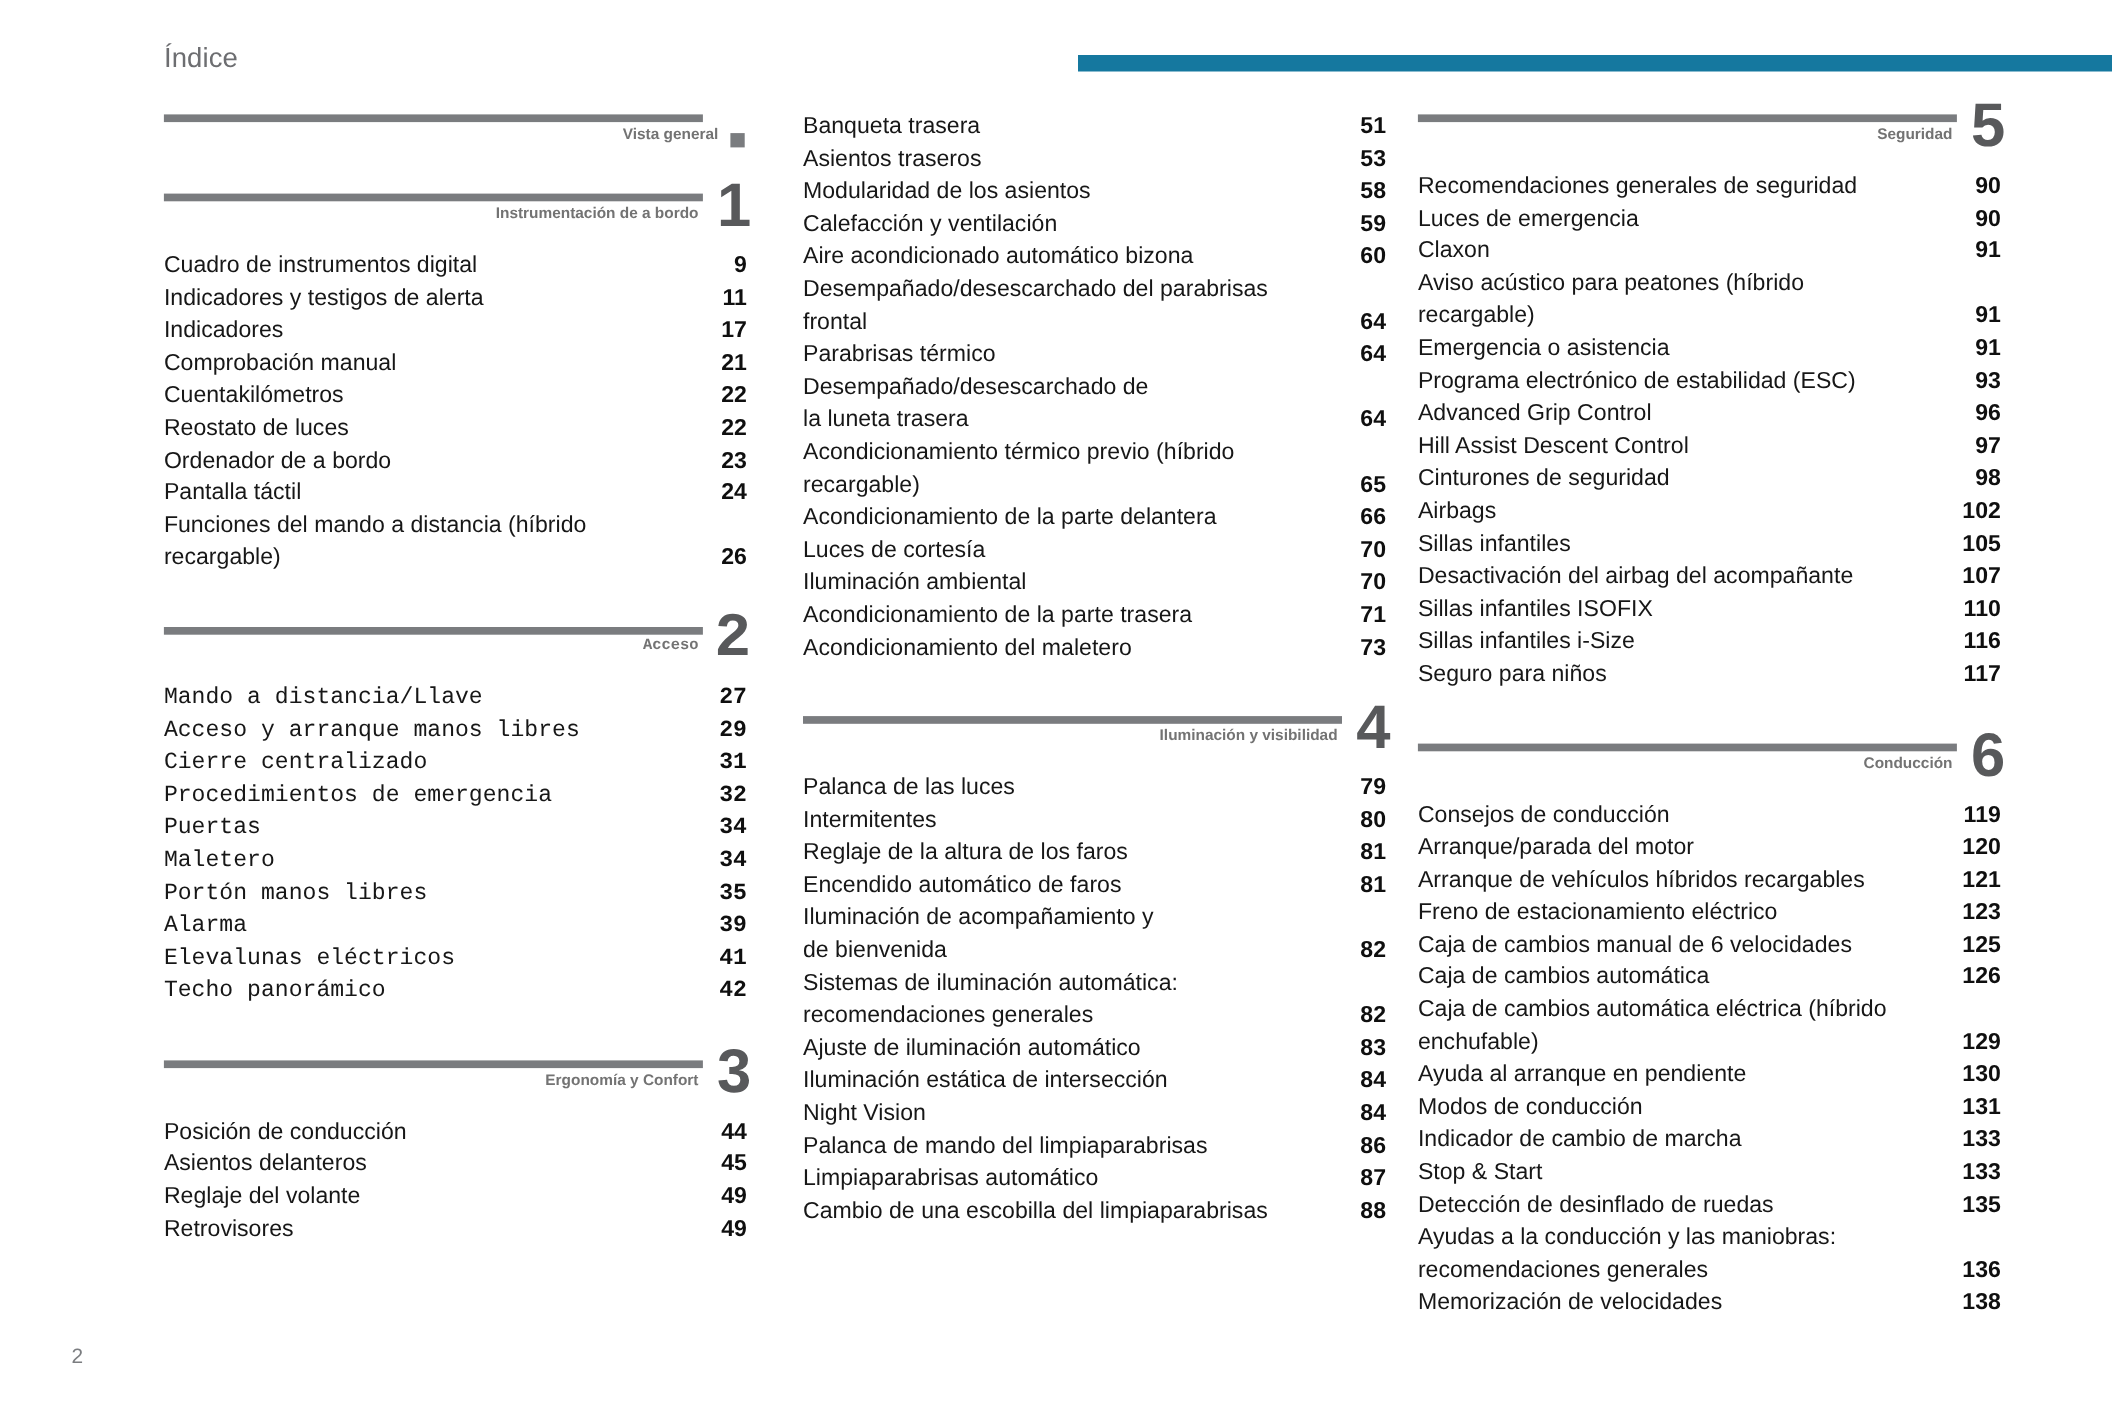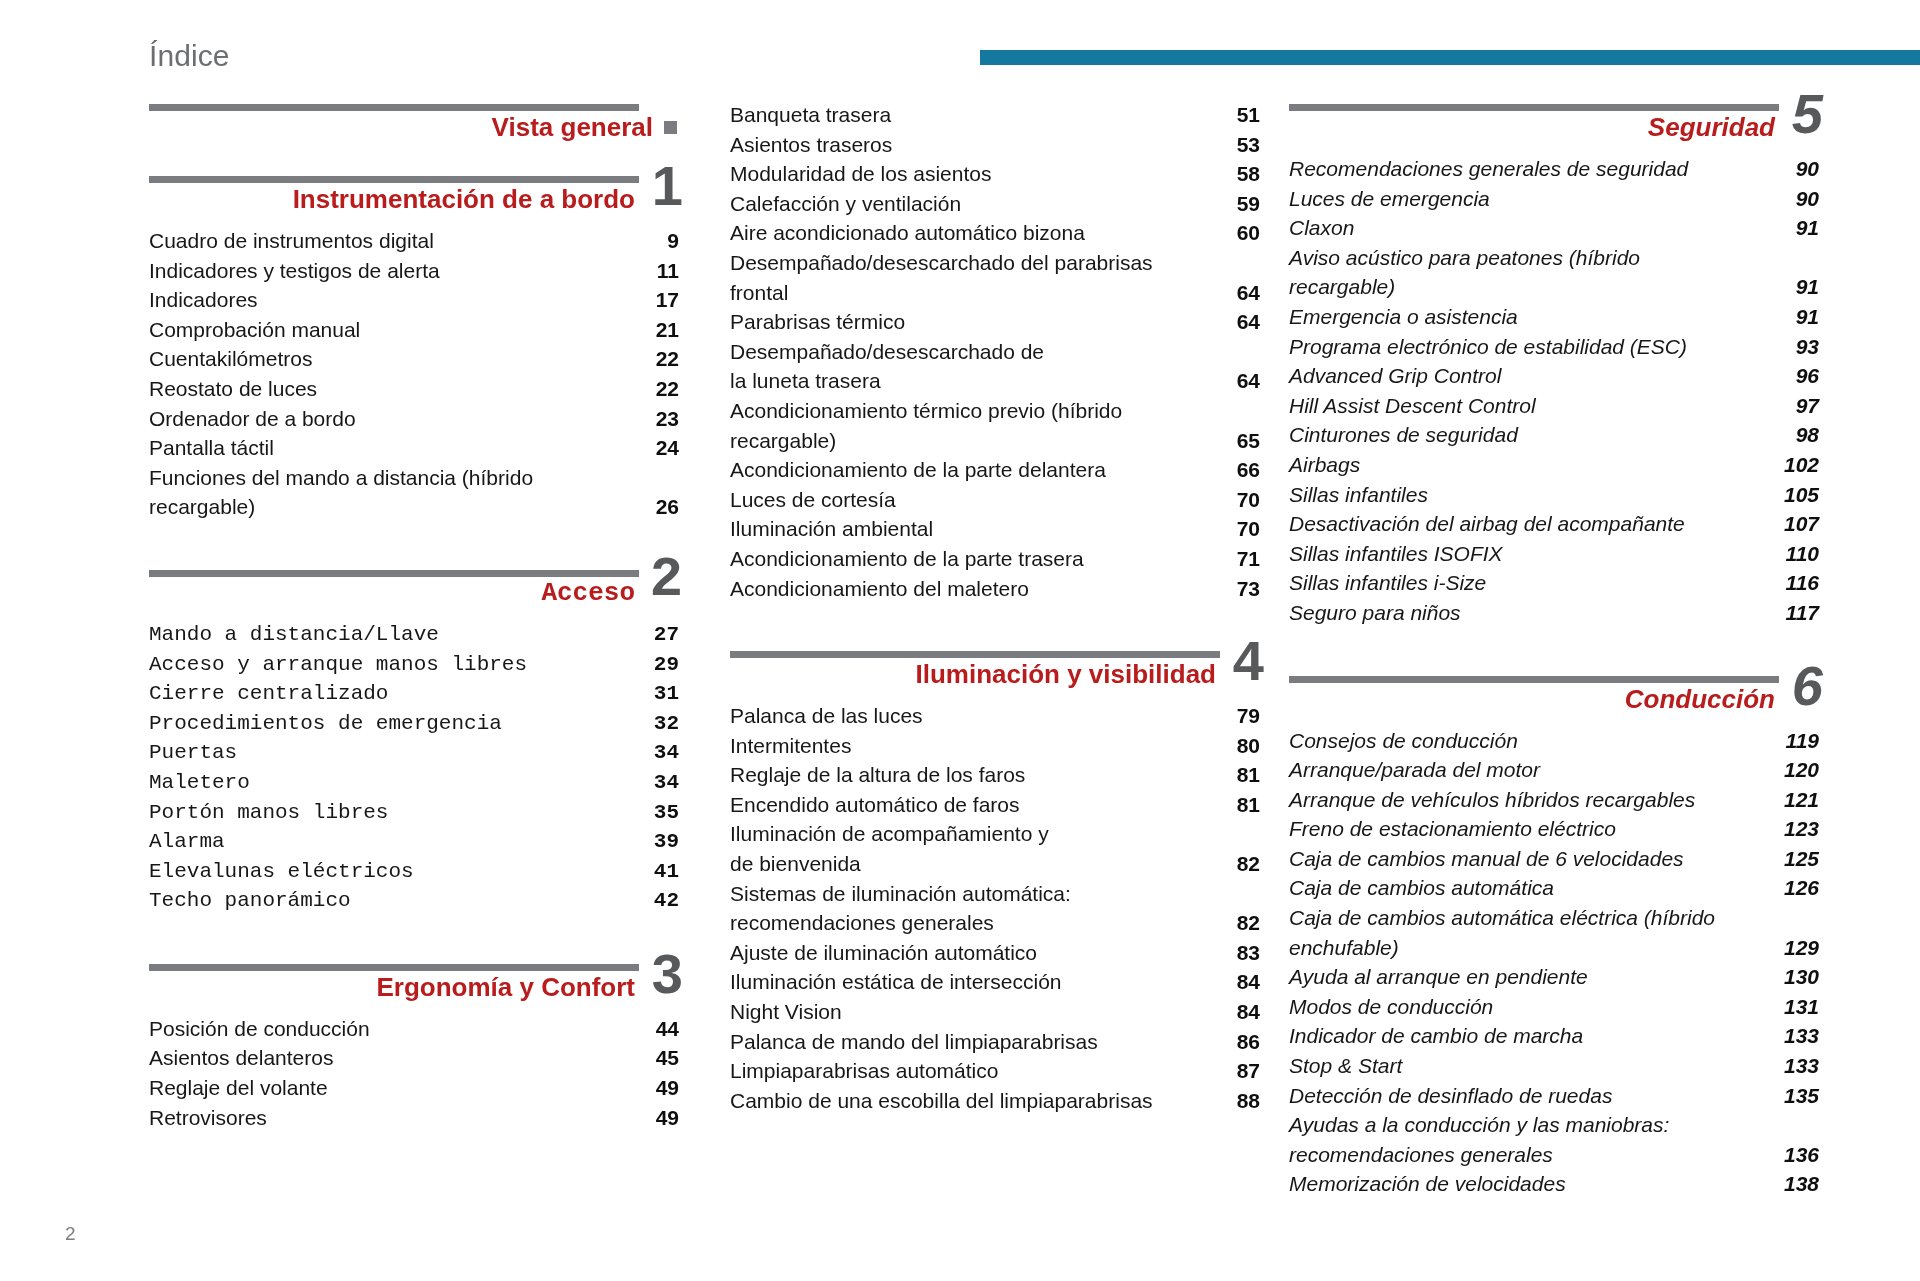--- a/index.html
+++ b/index.html
@@ -14,21 +14,21 @@
     font-family: "Liberation Sans", sans-serif;
     overflow: hidden;
     -webkit-font-smoothing: antialiased;
   }
 
   
   .page-title {
     position: absolute;
     left: 149px;
     top: 41px;
-    font-size: 30px;
+    font-size: 25px;
     color: #6d6e71;
     letter-spacing: .1px;
     line-height: 1;
   }
   .header-rule {
     position: absolute;
     left: 980px;
     top: 50px;
     width: 940px;
     height: 15px;
@@ -74,23 +74,23 @@
     top: 4px;
     height: 7px;
     background: #7a7c7f;
   }
   .sec-rule.short { width: 490px; }
 
   .sec-title {
     position: absolute;
     right: 0;
     top: 14px;
-    font-size: 26px;
+    font-size: 14px;
     font-weight: bold;
-    color: #b91c1c;
+    color: #737373;
     line-height: 1;
     white-space: nowrap;
   }
   .sec-title.with-num { right: 44px; }
   .sec-title.with-sq  { right: 26px; }
 
   .sec-num {
     position: absolute;
     right: -3px;
     top: -14px;
@@ -240,21 +240,21 @@
             <div class="entry"><span class="label">recomendaciones generales</span><span class="page">82</span></div>
             <div class="entry"><span class="label">Ajuste de iluminación automático</span><span class="page">83</span></div>
             <div class="entry"><span class="label">Iluminación estática de intersección</span><span class="page">84</span></div>
             <div class="entry"><span class="label">Night Vision</span><span class="page">84</span></div>
             <div class="entry"><span class="label">Palanca de mando del limpiaparabrisas</span><span class="page">86</span></div>
             <div class="entry"><span class="label">Limpiaparabrisas automático</span><span class="page">87</span></div>
             <div class="entry"><span class="label">Cambio de una escobilla del limpiaparabrisas</span><span class="page">88</span></div>
           </div>
         </div>
       </div>
-    <div class="col col-3" style="top: 100px; font-style: italic;">
+    <div class="col col-3" style="top: 100px;">
         <div class="section" style="margin-bottom: 44px;">
           <div class="sec-head">
             <div class="sec-rule short"></div>
             <div class="sec-title with-num">Seguridad</div>
             <div class="sec-num">5</div>
           </div>
           <div class="entries">
             <div class="entry"><span class="label">Recomendaciones generales de seguridad</span><span class="page">90</span></div>
             <div class="entry"><span class="label">Luces de emergencia</span><span class="page">90</span></div>
             <div class="entry"><span class="label">Claxon</span><span class="page">91</span></div>

